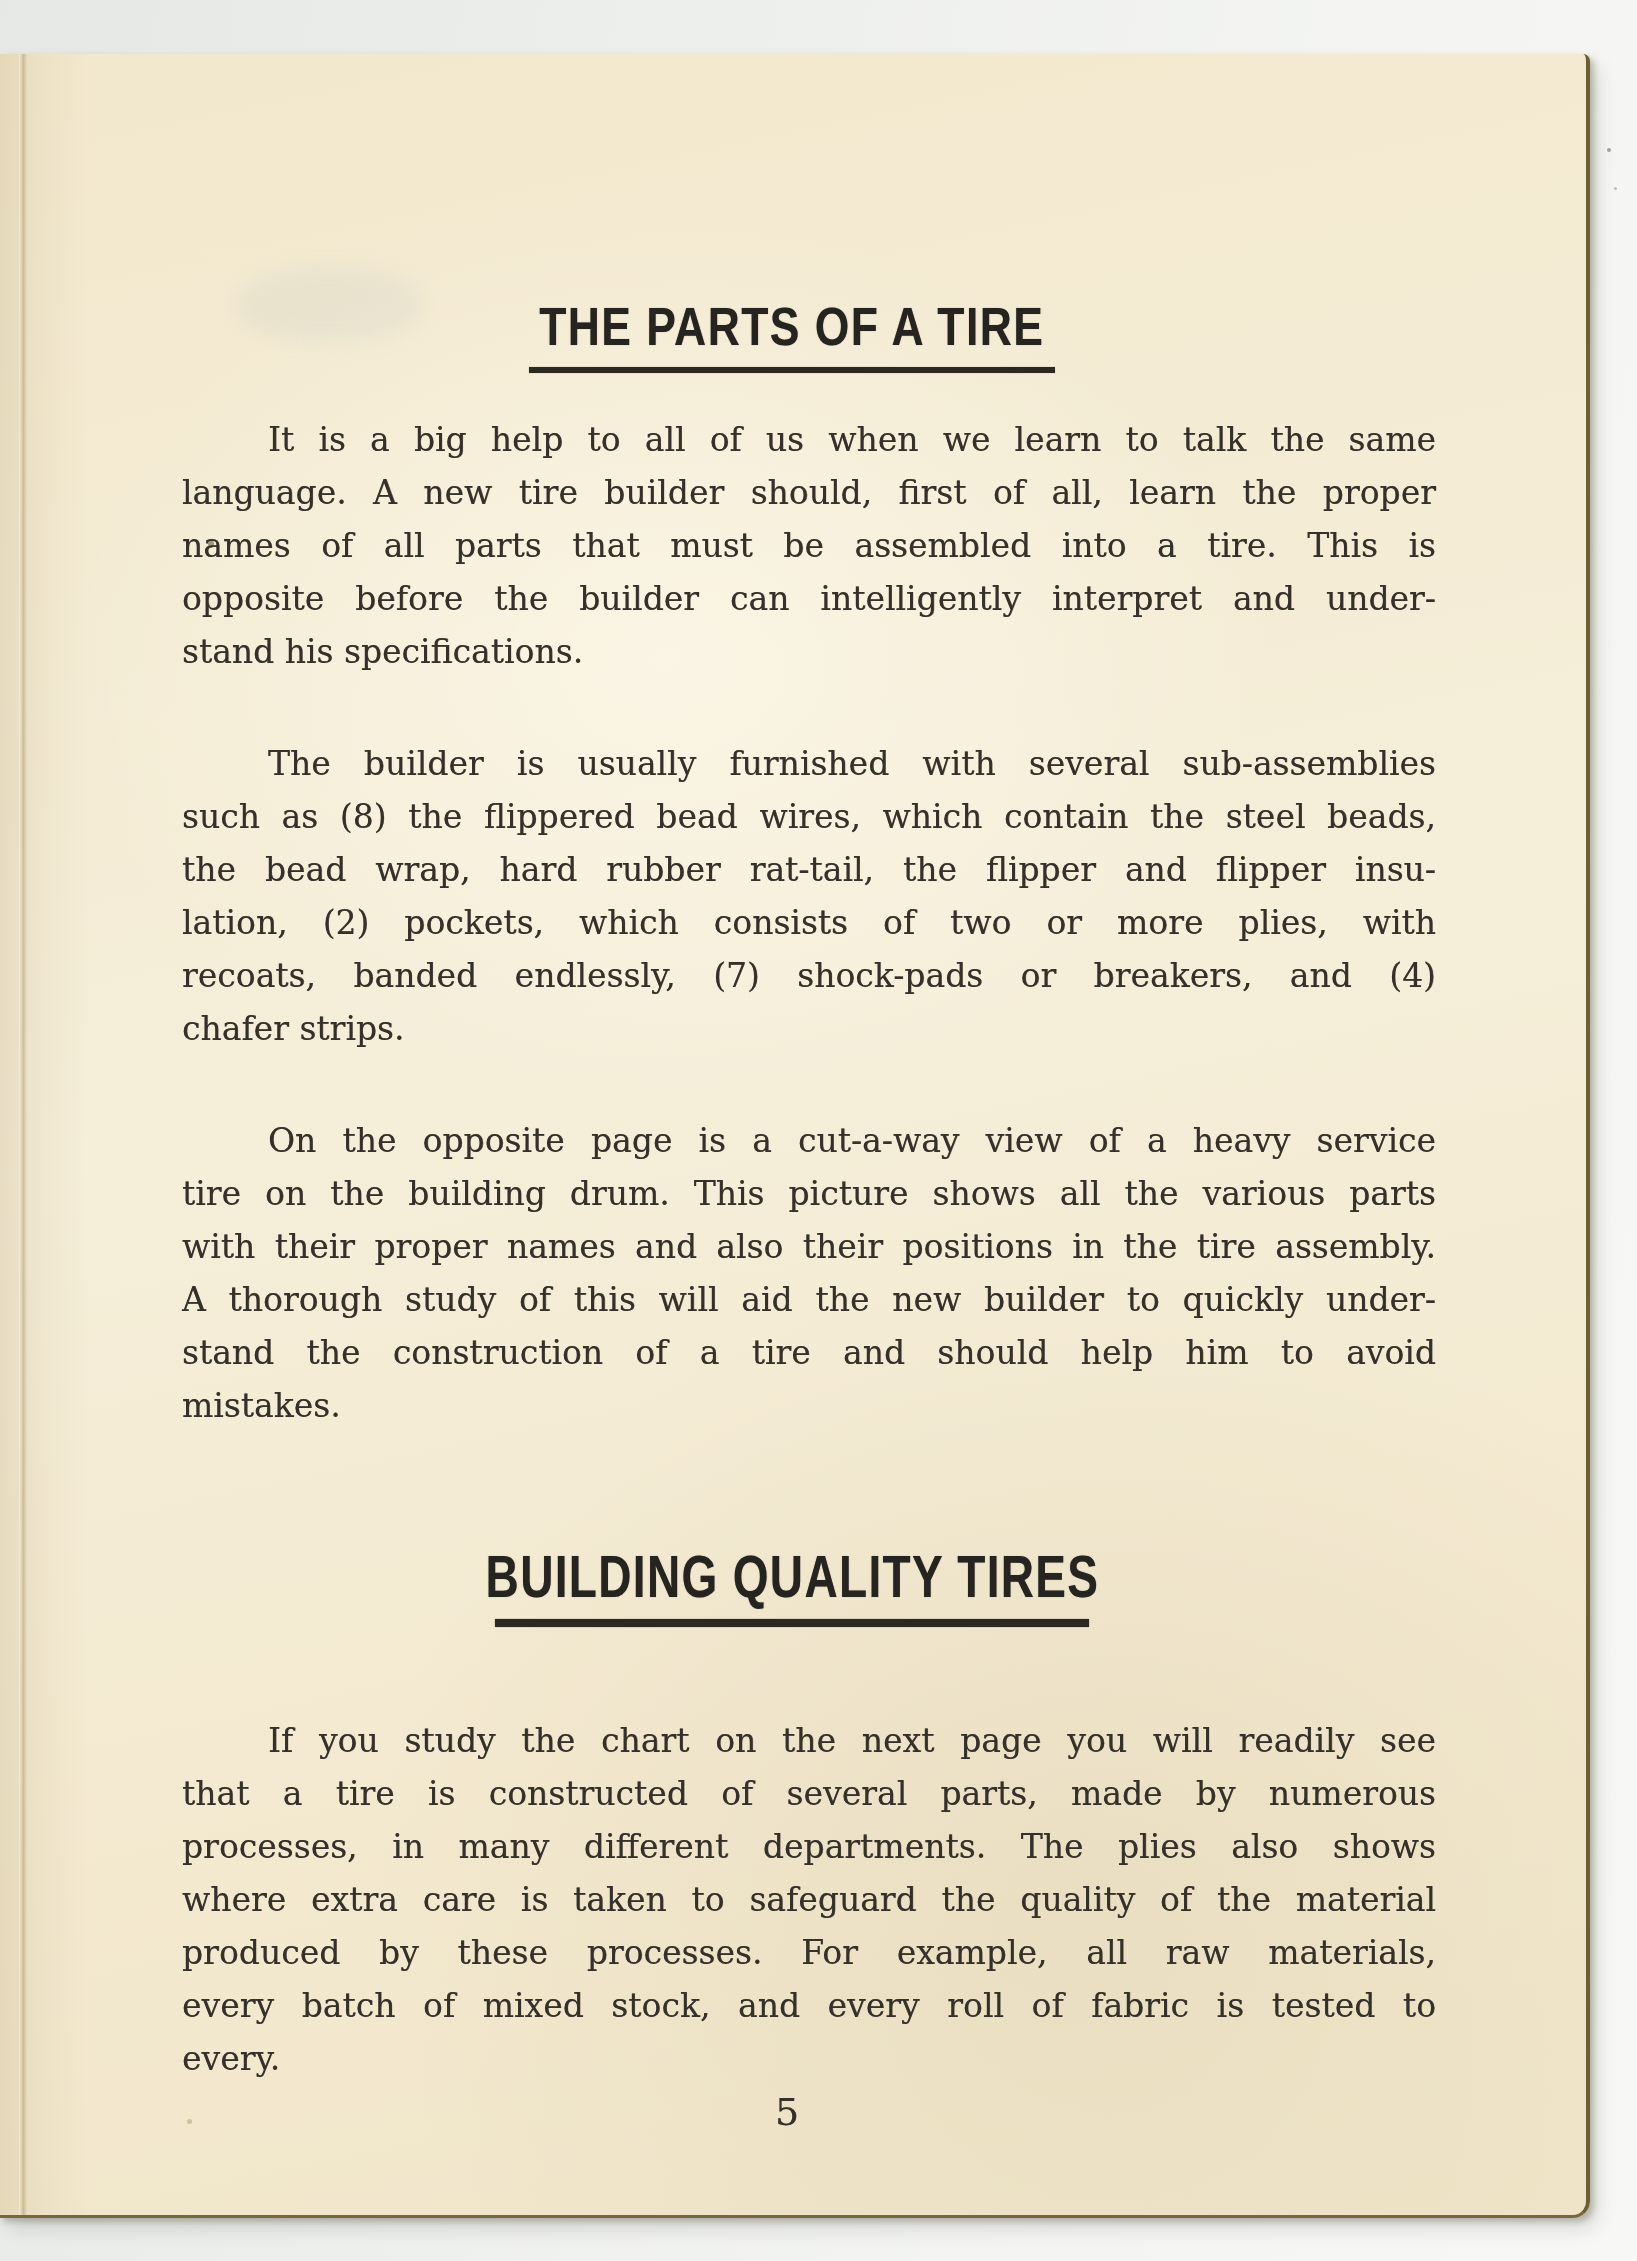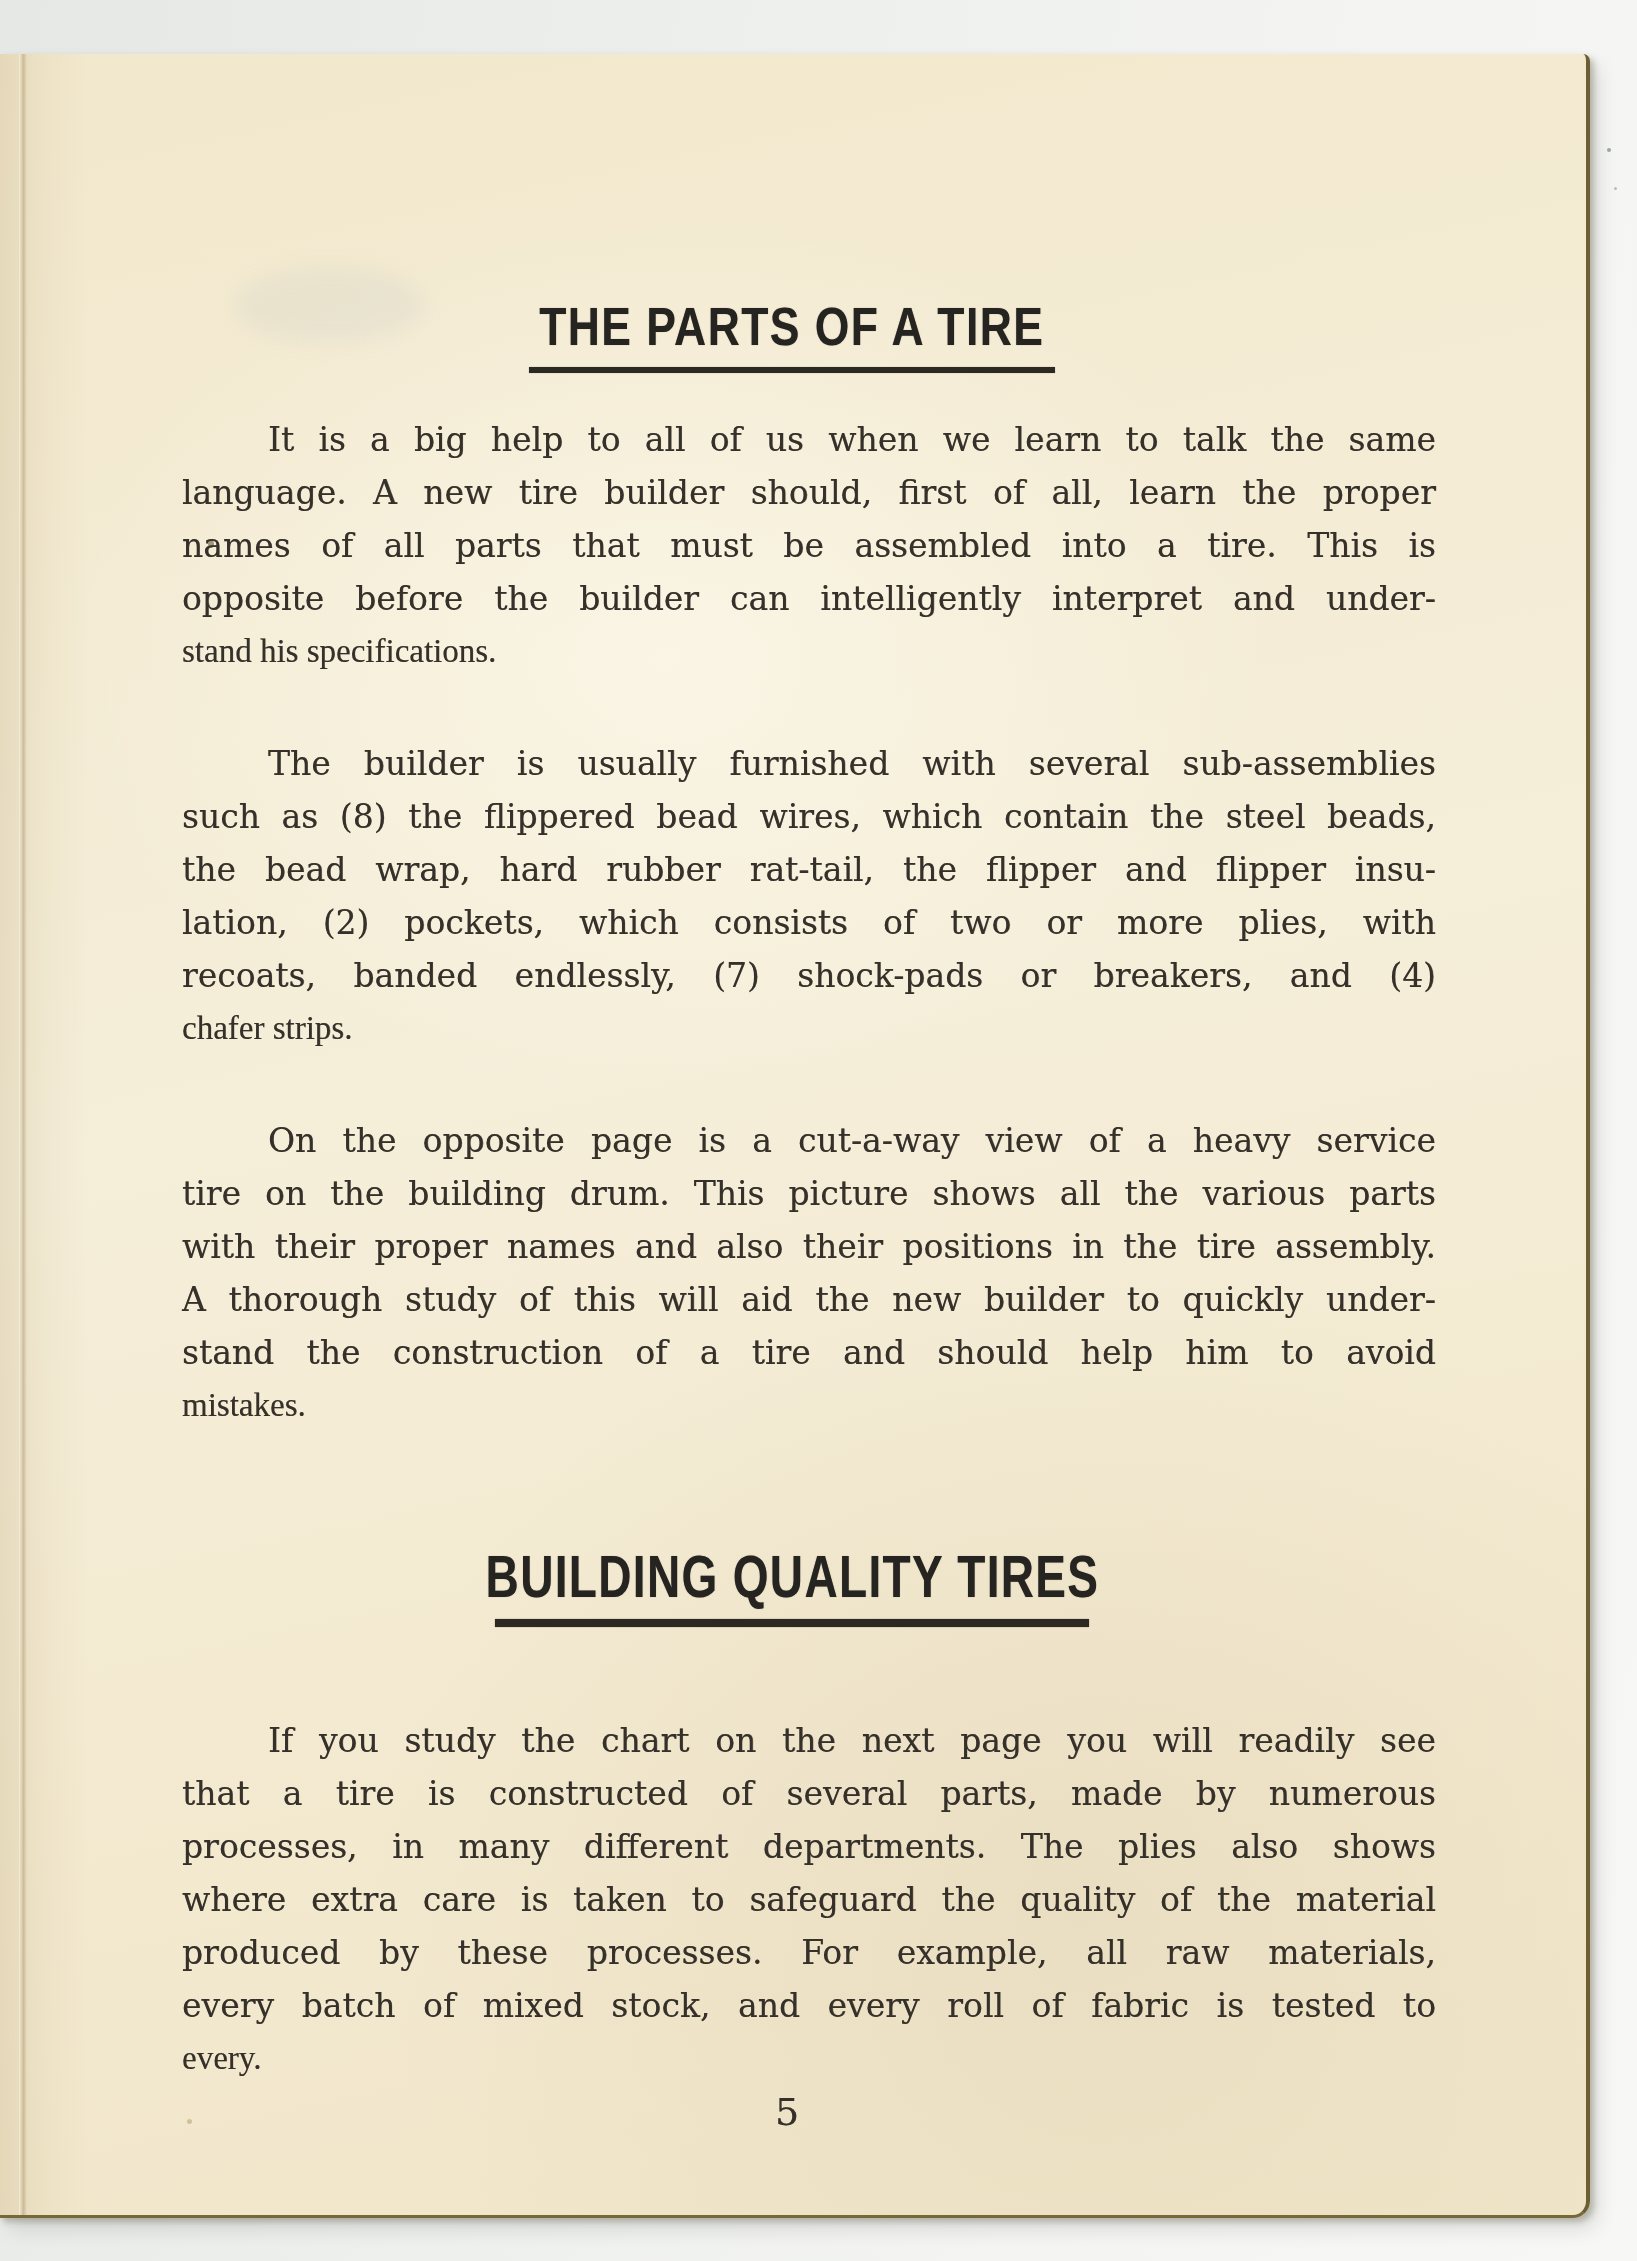--- a/index.html
+++ b/index.html
@@ -64,21 +64,21 @@
   .text-col {
     position: absolute; left: 182px; width: 1254px;
     color: #35302a; font-size: 33px; line-height: 53px;
     text-shadow: 0.3px 0.3px 0.5px rgba(50,44,34,0.5);
   }
   .text-col.sec1 { top: 347px; margin-top: 12px; }
   .text-col.sec2 { top: 1660px; }
   .para + .para { margin-top: 59px; }
   .tline { text-align: justify; text-align-last: justify; }
   .tline.first { text-indent: 86px; }
-  .tline.last  { text-align-last: left; font-family: Liberation Serif, serif; }
+  .tline.last  { text-align-last: left; }
 
   .pagenum {
     position: absolute; left: 182px; top: 2036px; width: 1210px;
     text-align: center; font-size: 38px; color: #35302a;
     text-shadow: 0.3px 0.3px 0.5px rgba(50,44,34,0.5);
   }
 </style>
 </head>
 <body>
 

